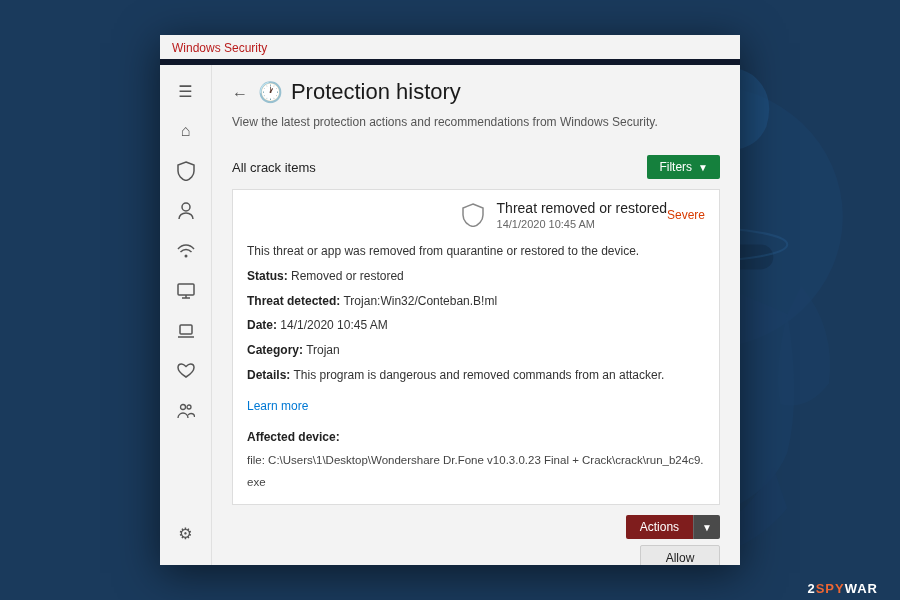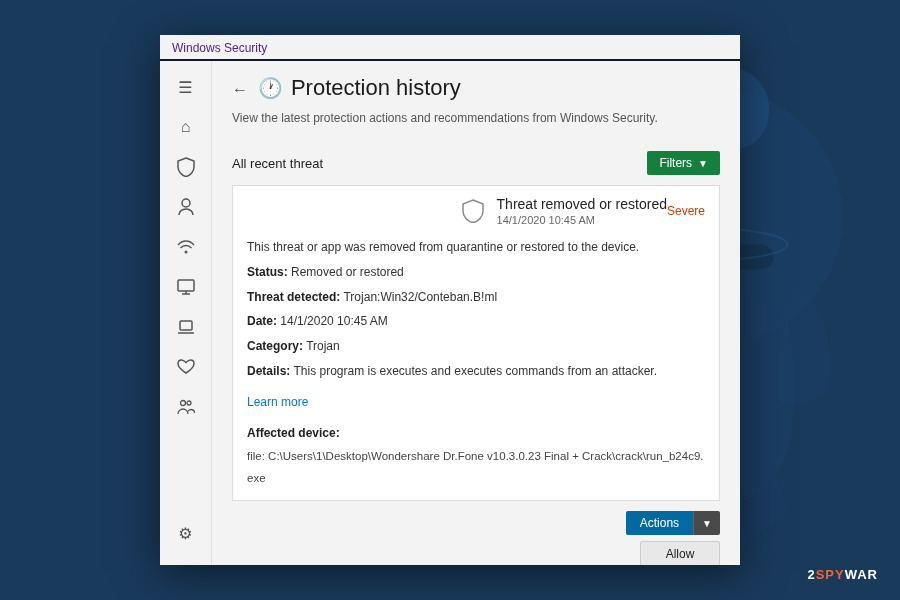--- a/index.html
+++ b/index.html
@@ -30,21 +30,21 @@
 
     .bg-helmet {
       width: 420px;
       height: 500px;
       opacity: 0.35;
     }
 
     
     .brand-watermark {
       position: absolute;
-      bottom: 18px;
+      bottom: 4px;
       right: 22px;
       color: #fff;
       font-size: 13px;
       font-weight: bold;
       letter-spacing: 1px;
       z-index: 10;
       pointer-events: none;
     }
     .brand-watermark span.spy { color: #e63;  }
 
@@ -57,22 +57,22 @@
       background: #f3f3f3;
       display: flex;
       flex-direction: column;
       box-shadow: 0 8px 40px rgba(0,0,0,0.55);
     }
 
     .title-bar {
       background: #f3f3f3;
       padding: 6px 12px 4px 12px;
       font-size: 12px;
-      color: #4c1d95;
-      border-bottom: 2px solid #0f172a;
+      color: #b91c1c;
+      border-bottom: 6px solid #0f172a;
       flex-shrink: 0;
     }
 
     .window-body {
       display: flex;
       flex: 1;
       overflow: hidden;
     }
 
     
@@ -280,21 +280,21 @@
 
     
     .actions-row {
       display: flex;
       justify-content: flex-end;
       padding: 10px 20px 6px 20px;
       gap: 0;
     }
 
     .actions-btn {
-      background: #0369a1;
+      background: #7f1d1d;
       color: #fff;
       border: none;
       padding: 5px 14px;
       font-size: 12px;
       cursor: pointer;
       display: flex;
       align-items: center;
       gap: 6px;
       border-radius: 2px 0 0 2px;
     }
@@ -429,21 +429,21 @@
           <button class="back-btn">←</button>
           <div class="page-title">
             <span class="page-title-icon">🕐</span>
             <span>Protection history</span>
           </div>
         </div>
         <p class="page-subtitle">View the latest protection actions and recommendations from Windows Security.</p>
       </div>
 
       <div class="filter-row">
-        <span class="section-label">All recent threat</span>
+        <span class="section-label">All crack items</span>
         <button class="filter-btn">
           <span>Filters</span>
           <span class="chevron-down">▼</span>
         </button>
       </div>
 
       <div class="threat-card">
         <div class="threat-header">
           <div class="threat-title-row">
             <div class="shield-icon-wrap">
@@ -474,21 +474,21 @@
           <div class="detail-section">
             <span class="detail-label">Date:</span>
             <span>14/1/2020 10:45 AM</span>
           </div>
           <div class="detail-section">
             <span class="detail-label">Category:</span>
             <span>Trojan</span>
           </div>
           <div class="detail-section">
             <span class="detail-label">Details:</span>
-            <span>This program is executes and executes commands from an attacker.</span>
+            <span>This program is dangerous and removed commands from an attacker.</span>
           </div>
 
           <a class="learn-more-link" href="#">Learn more</a>
 
           <div class="affected-section">
             <div class="affected-label">Affected device:</div>
             <div class="affected-path">file: C:\Users\1\Desktop\Wondershare Dr.Fone v10.3.0.23 Final + Crack\crack\run_b24c9.exe</div>
           </div>
         </div>
       </div>

